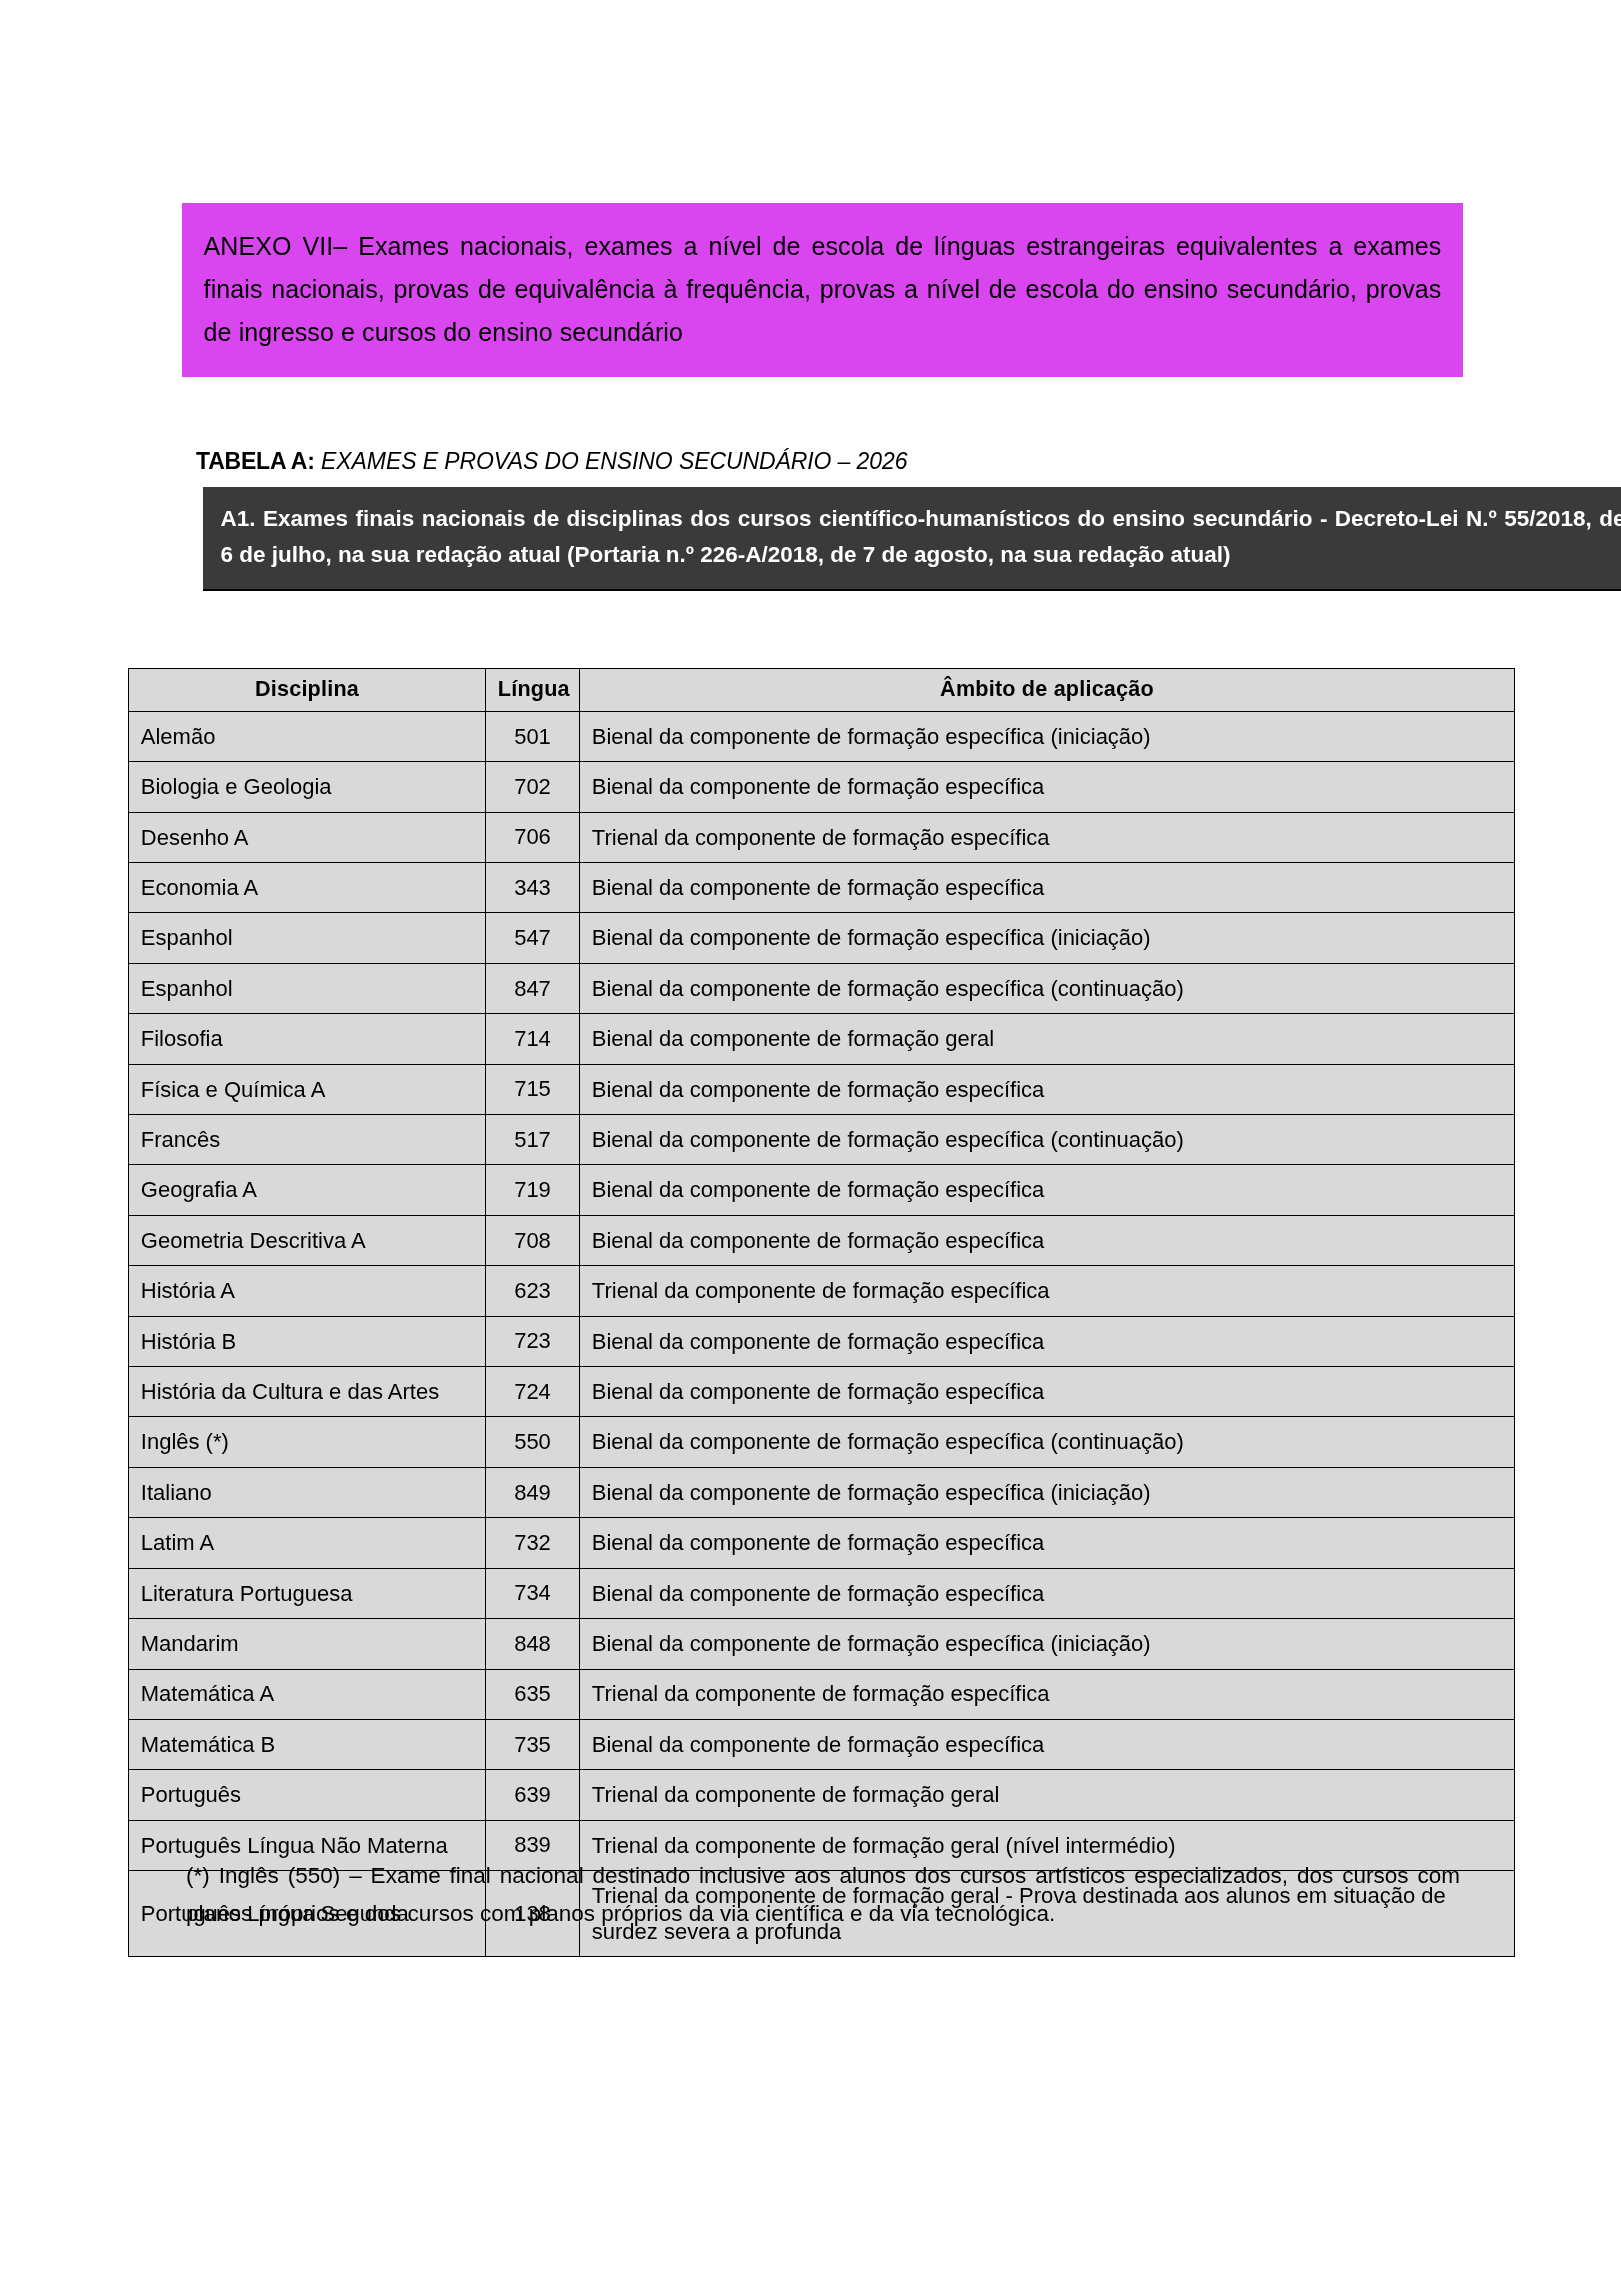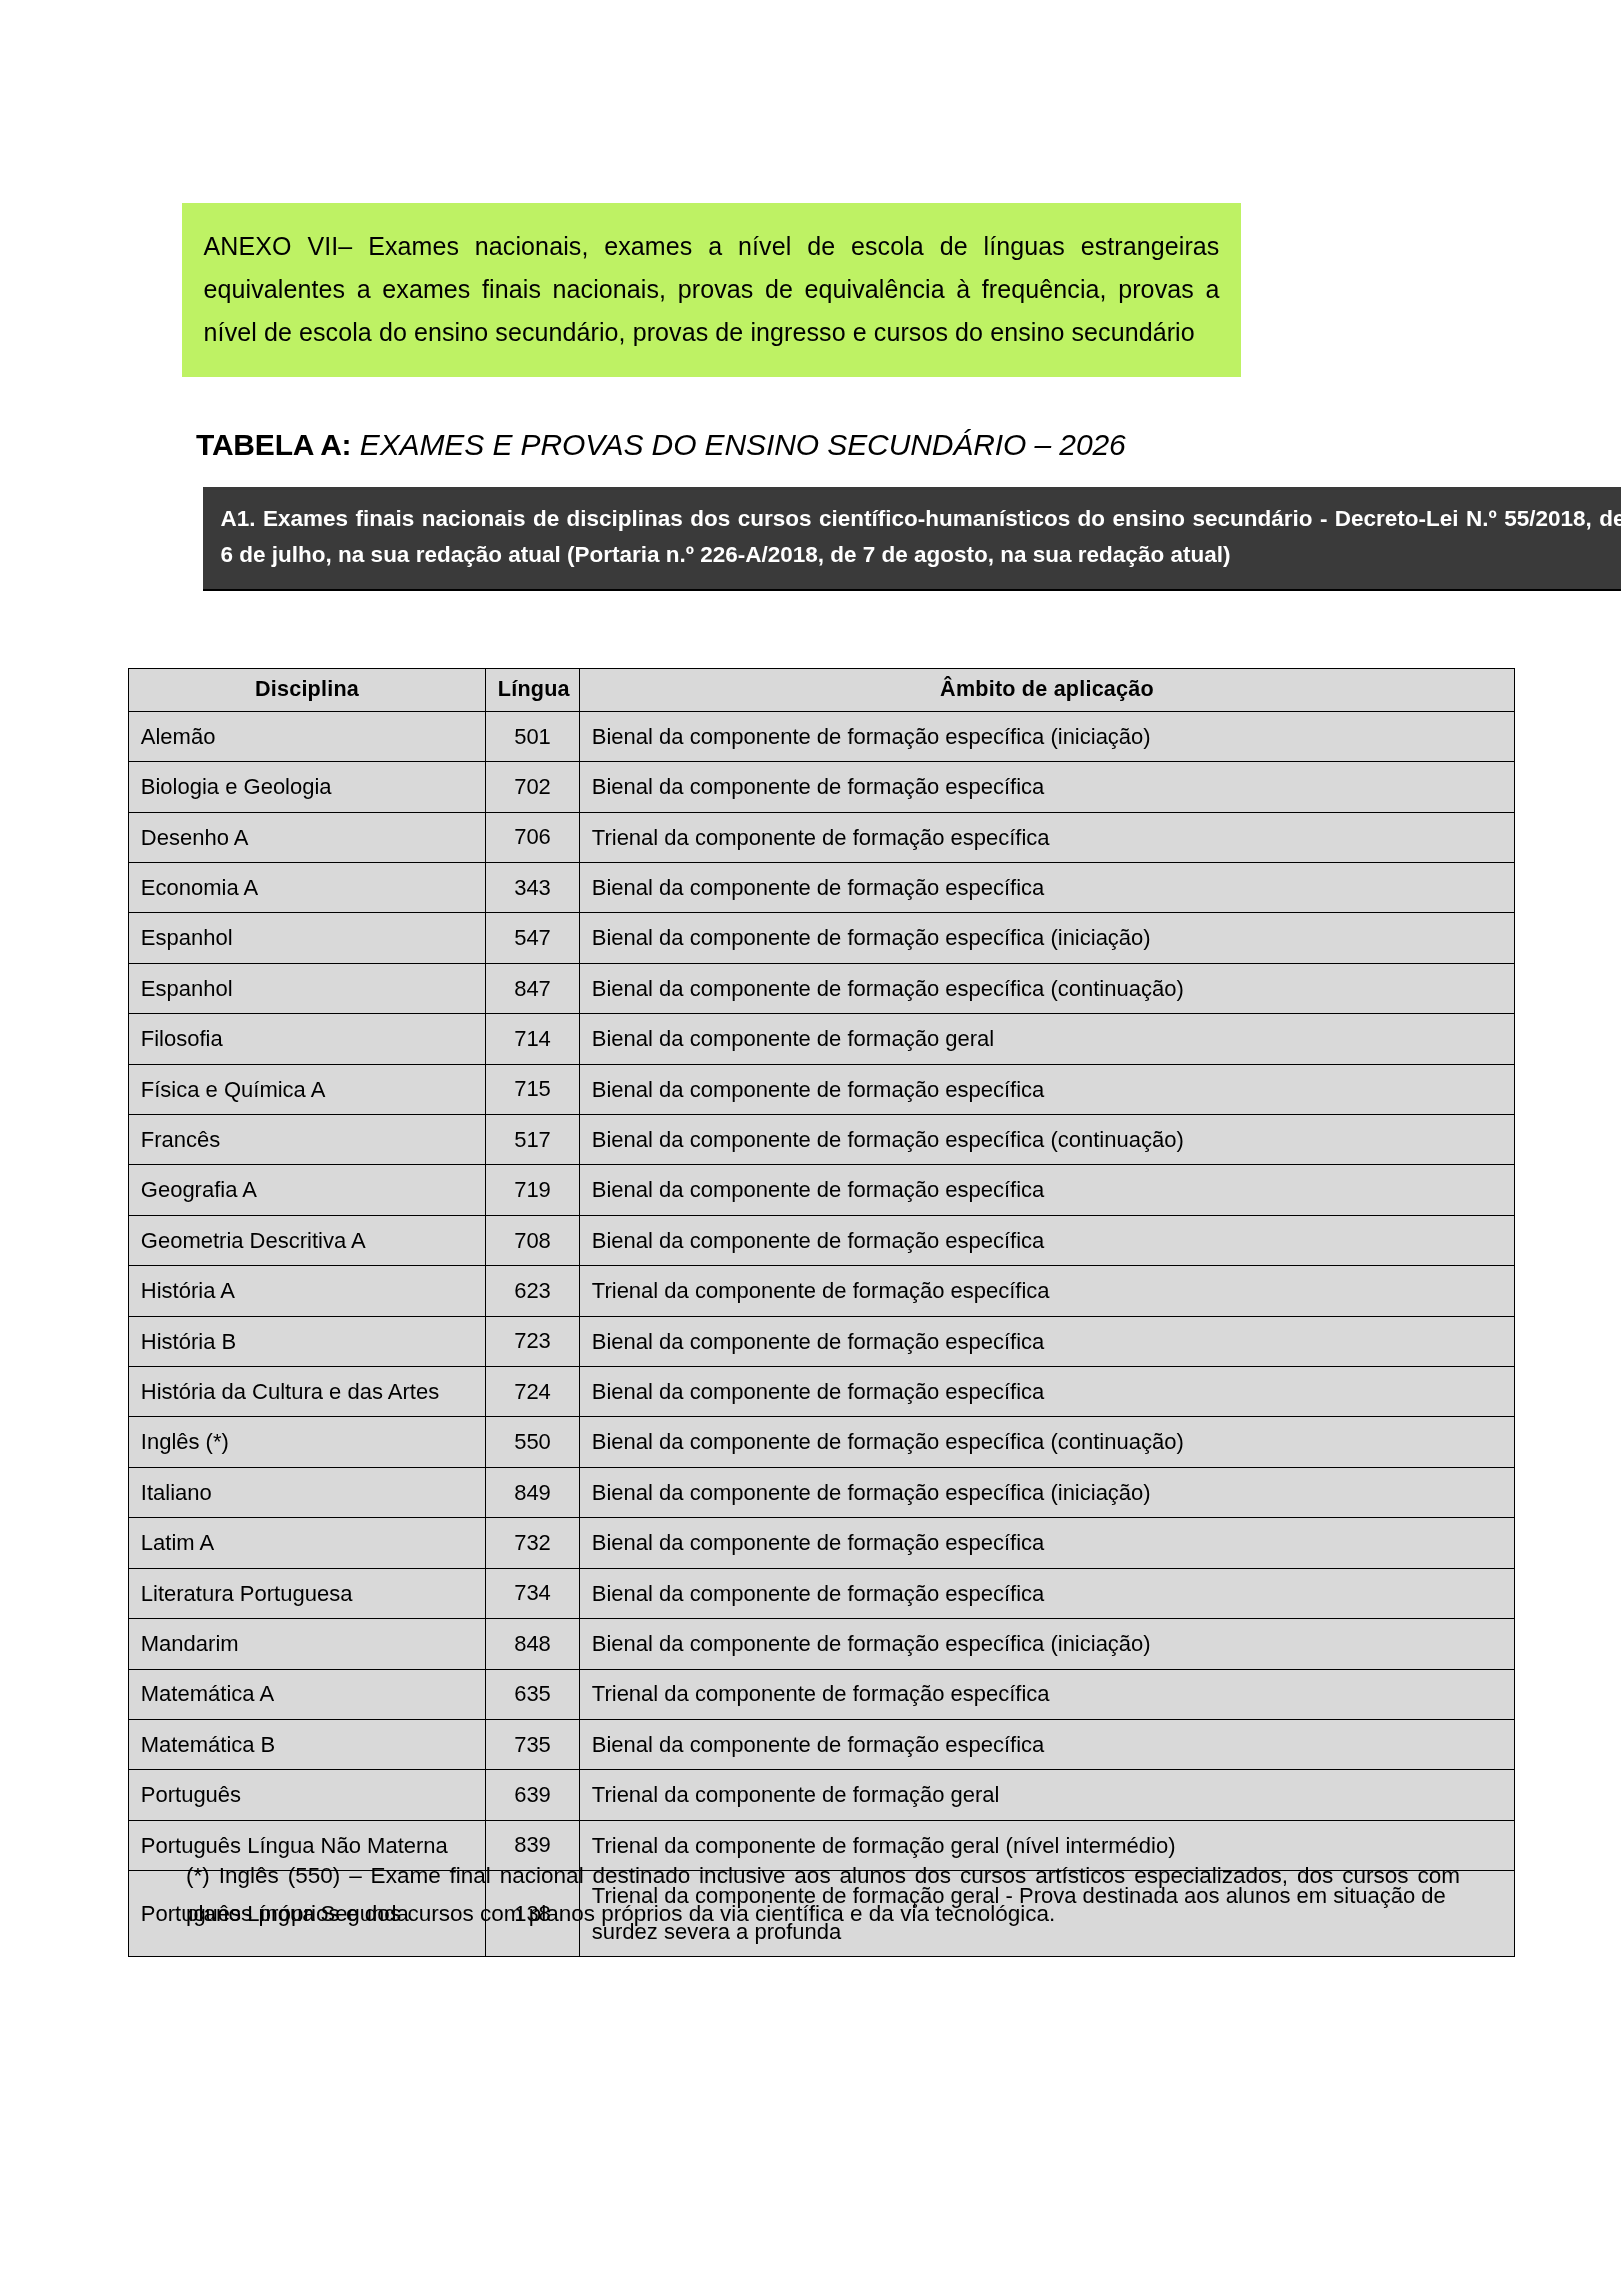--- a/index.html
+++ b/index.html
@@ -21,40 +21,40 @@
     top: 0; left: 0;
     width: 1621px;
     height: 2293px;
   }
 
   
   .anexo-banner {
     position: absolute;
     left: 182px;
     top: 203px;
-    width: 1059px;
-    background: #bef264;
+    width: 1281px;
+    background: #d946ef;
     box-sizing: border-box;
     padding: 21.6px 21.6px 23.5px 21.6px;
   }
   .anexo-banner p {
     margin: 0;
     font-size: 25px;
     line-height: 1.72;
     text-align: justify;
     text-justify: inter-word;
     letter-spacing: 0.1px;
   }
 
   
   .tabela-caption {
     position: absolute;
     left: 196px;
-    top: 428px;
-    font-size: 30px;
+    top: 448px;
+    font-size: 23px;
     white-space: nowrap;
     text-align: center;
   }
   .tabela-caption .lbl {
     font-weight: bold;
     letter-spacing: -0.2px;
   }
   .tabela-caption .ttl {
     font-style: italic;
     letter-spacing: -0.1px;

